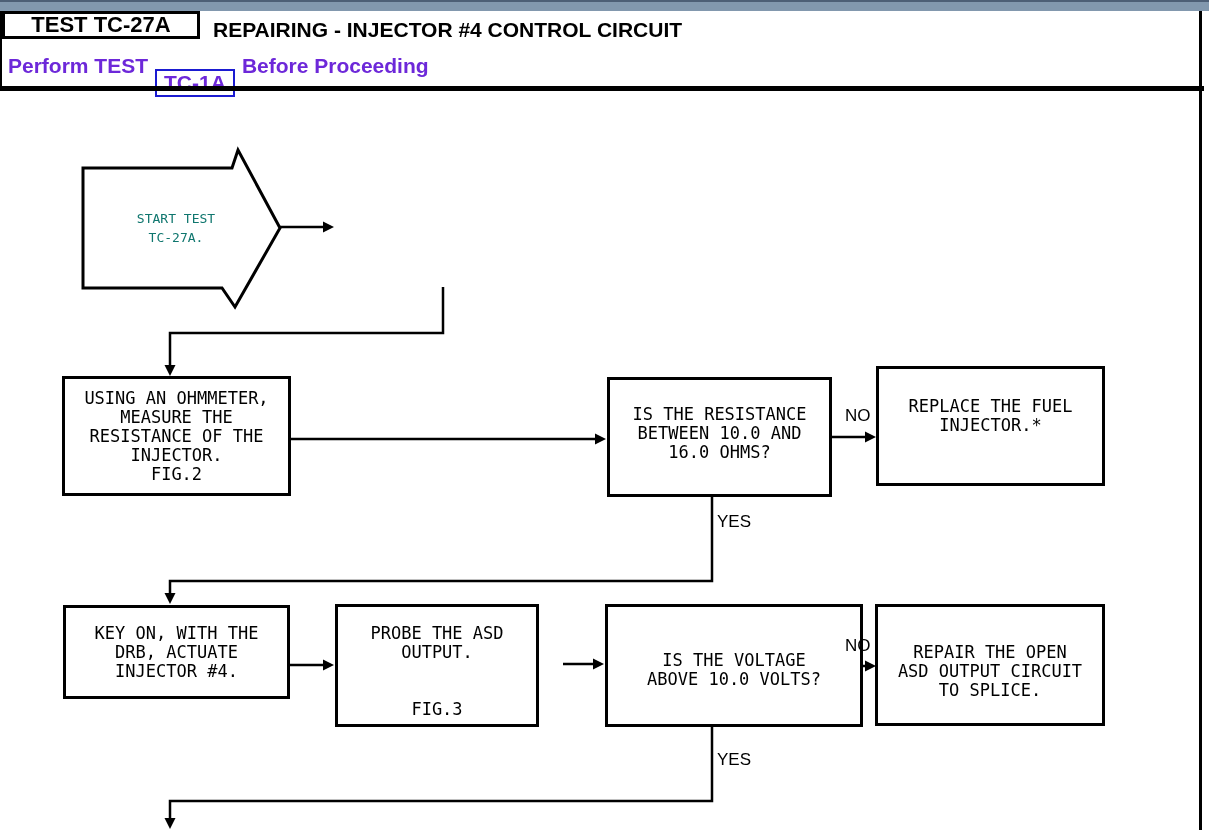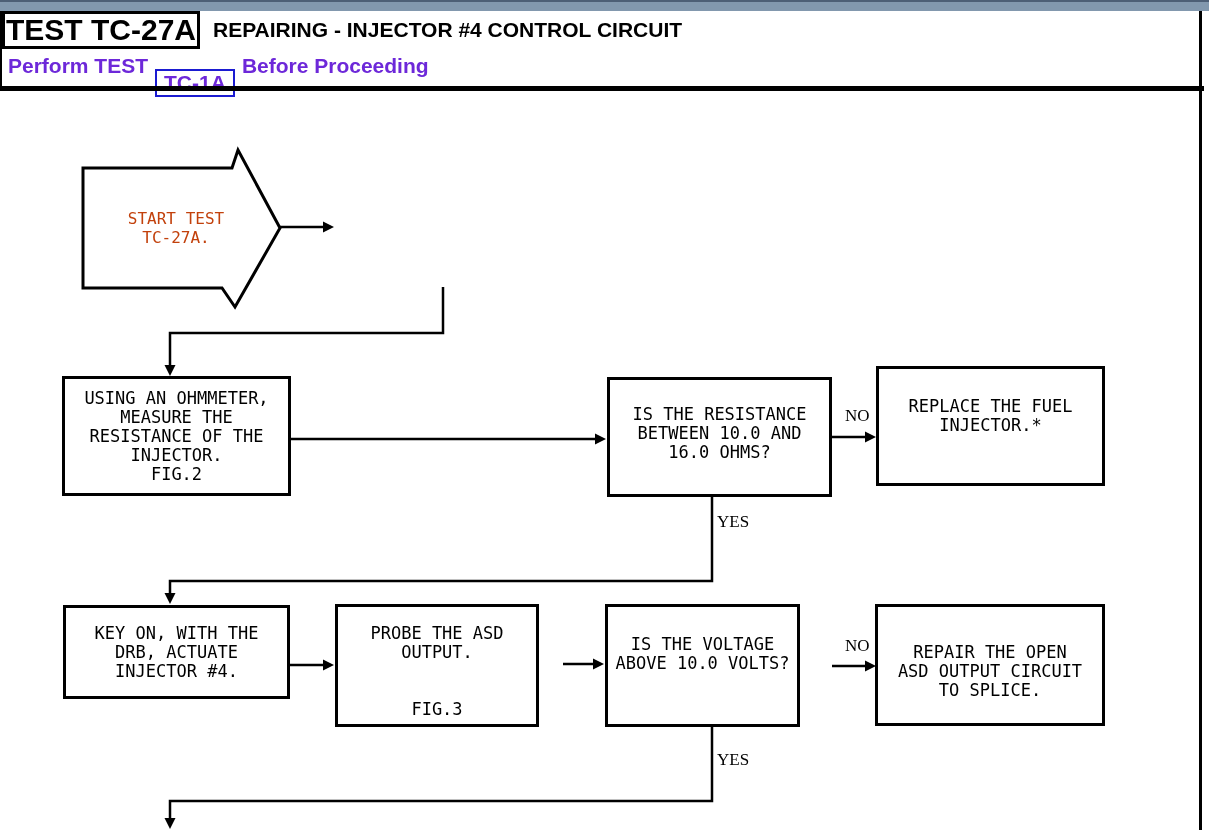--- a/index.html
+++ b/index.html
@@ -1,43 +1,43 @@
 <!DOCTYPE html>
 <html><head>
 <meta charset="utf-8">
 <style>
   html,body{margin:0;padding:0;background:#ffffff;}
   .page{position:relative;width:1209px;height:830px;background:#ffffff;overflow:hidden;
         font-family:"Liberation Sans",sans-serif;}
   
   .topbar{position:absolute;left:0;top:0;width:1209px;height:11px;background:#8298ae;
           border-top:2px solid #4d5f76;box-sizing:border-box;}
-  .testid-box{position:absolute;left:2px;top:11px;width:198px;height:38px;border:3px solid #000;
+  .testid-box{position:absolute;left:2px;top:11px;width:198px;height:28px;border:3px solid #000;
           box-sizing:border-box;background:#fff;display:flex;align-items:center;justify-content:center;
-          font-size:30px;font-weight:bold;color:#000;}
+          font-size:22px;font-weight:bold;color:#000;}
   .page-title{position:absolute;left:213px;top:17px;height:26px;line-height:26px;
           font-size:21px;font-weight:bold;color:#000;white-space:nowrap;}
   .subtitle{position:absolute;left:8px;top:51px;height:30px;display:flex;align-items:center;
           font-size:21px;font-weight:bold;color:#6d28d9;white-space:nowrap;}
   .subtitle .gap{width:7px;}
   .link-box{border:2px solid #1b1bd1;padding:0px 7px;display:inline-flex;align-items:center;height:24px;margin-top:34px;}
   .hsep{position:absolute;left:0;top:86px;width:1204px;height:5px;background:#000;}
   .rborder{position:absolute;left:1199px;top:11px;width:3px;height:819px;background:#000;}
   .lborder{position:absolute;left:0;top:11px;width:2px;height:80px;background:#000;}
   
   .flow-svg{position:absolute;left:0;top:0;}
   .fbox{position:absolute;border:3px solid #000;background:#fff;box-sizing:border-box;
         display:flex;flex-direction:column;align-items:center;justify-content:flex-start;
         font-family:"DejaVu Sans Mono",monospace;font-size:17px;line-height:19px;color:#000;
         text-align:center;}
   .fbox.center{justify-content:center;}
   .ftext{position:absolute;display:flex;flex-direction:column;align-items:center;justify-content:center;
-        font-family:"DejaVu Sans Mono",monospace;font-size:16px;line-height:19px;color:#c2410c;text-align:center;}
+        font-family:"DejaVu Sans Mono",monospace;font-size:13px;line-height:19px;color:#0f766e;text-align:center;}
   .tline{min-height:19px;white-space:pre;}
-  .flabel{position:absolute;font-family:Liberation Serif, serif;font-size:17px;line-height:20px;color:#000;}
+  .flabel{position:absolute;font-family:Liberation Sans, sans-serif;font-size:17px;line-height:20px;color:#000;}
 </style>
 </head>
 <body>
 
 <div class="page">
 
   <div class="topbar"></div>
   <div class="testid-box">
     <span>TEST TC-27A</span>
   </div>
@@ -115,21 +115,21 @@
     </div>
 
   <div class="fbox" style="left:335px;top:604px;width:204px;height:123px;padding-top:17px">
       <div class="tline">PROBE THE ASD</div>
       <div class="tline">OUTPUT.</div>
       <div class="tline"></div>
       <div class="tline"></div>
       <div class="tline">FIG.3</div>
     </div>
 
-  <div class="fbox" style="left:605px;top:604px;width:195px;height:123px;padding-top:28px">
+  <div class="fbox" style="left:605px;top:604px;width:258px;height:123px;padding-top:44px">
       <div class="tline">IS THE VOLTAGE</div>
       <div class="tline">ABOVE 10.0 VOLTS?</div>
     </div>
 
   <div class="fbox" style="left:875px;top:604px;width:230px;height:122px;padding-top:36px">
       <div class="tline">REPAIR THE OPEN</div>
       <div class="tline">ASD OUTPUT CIRCUIT</div>
       <div class="tline">TO SPLICE.</div>
     </div>
 

